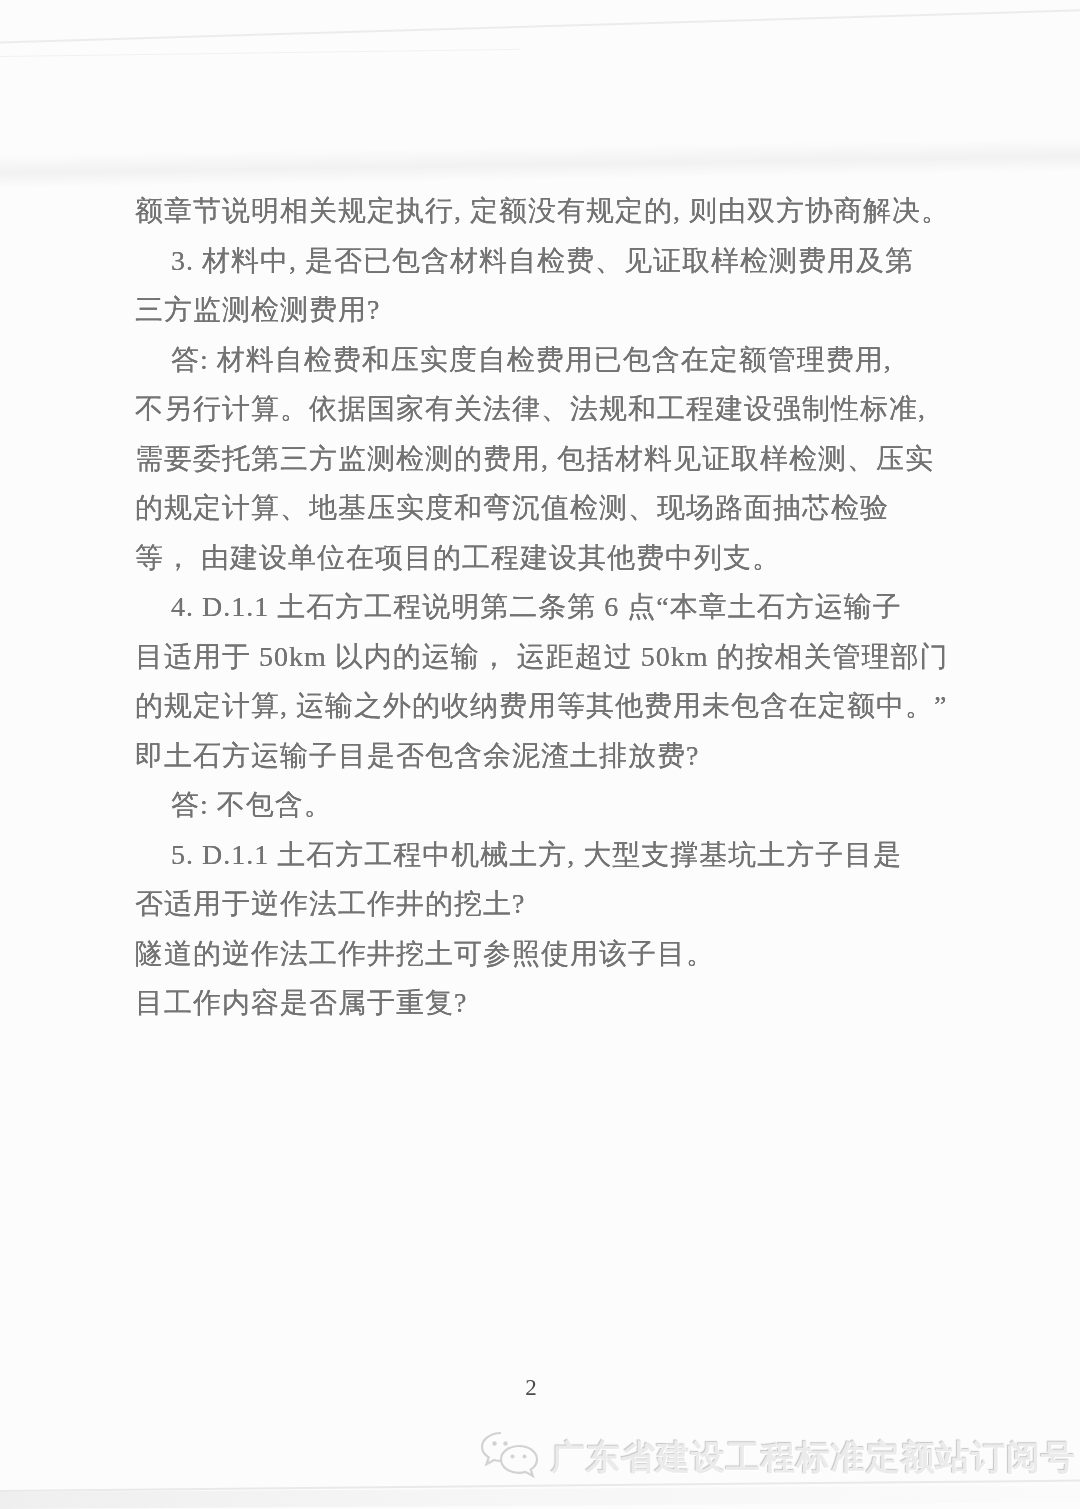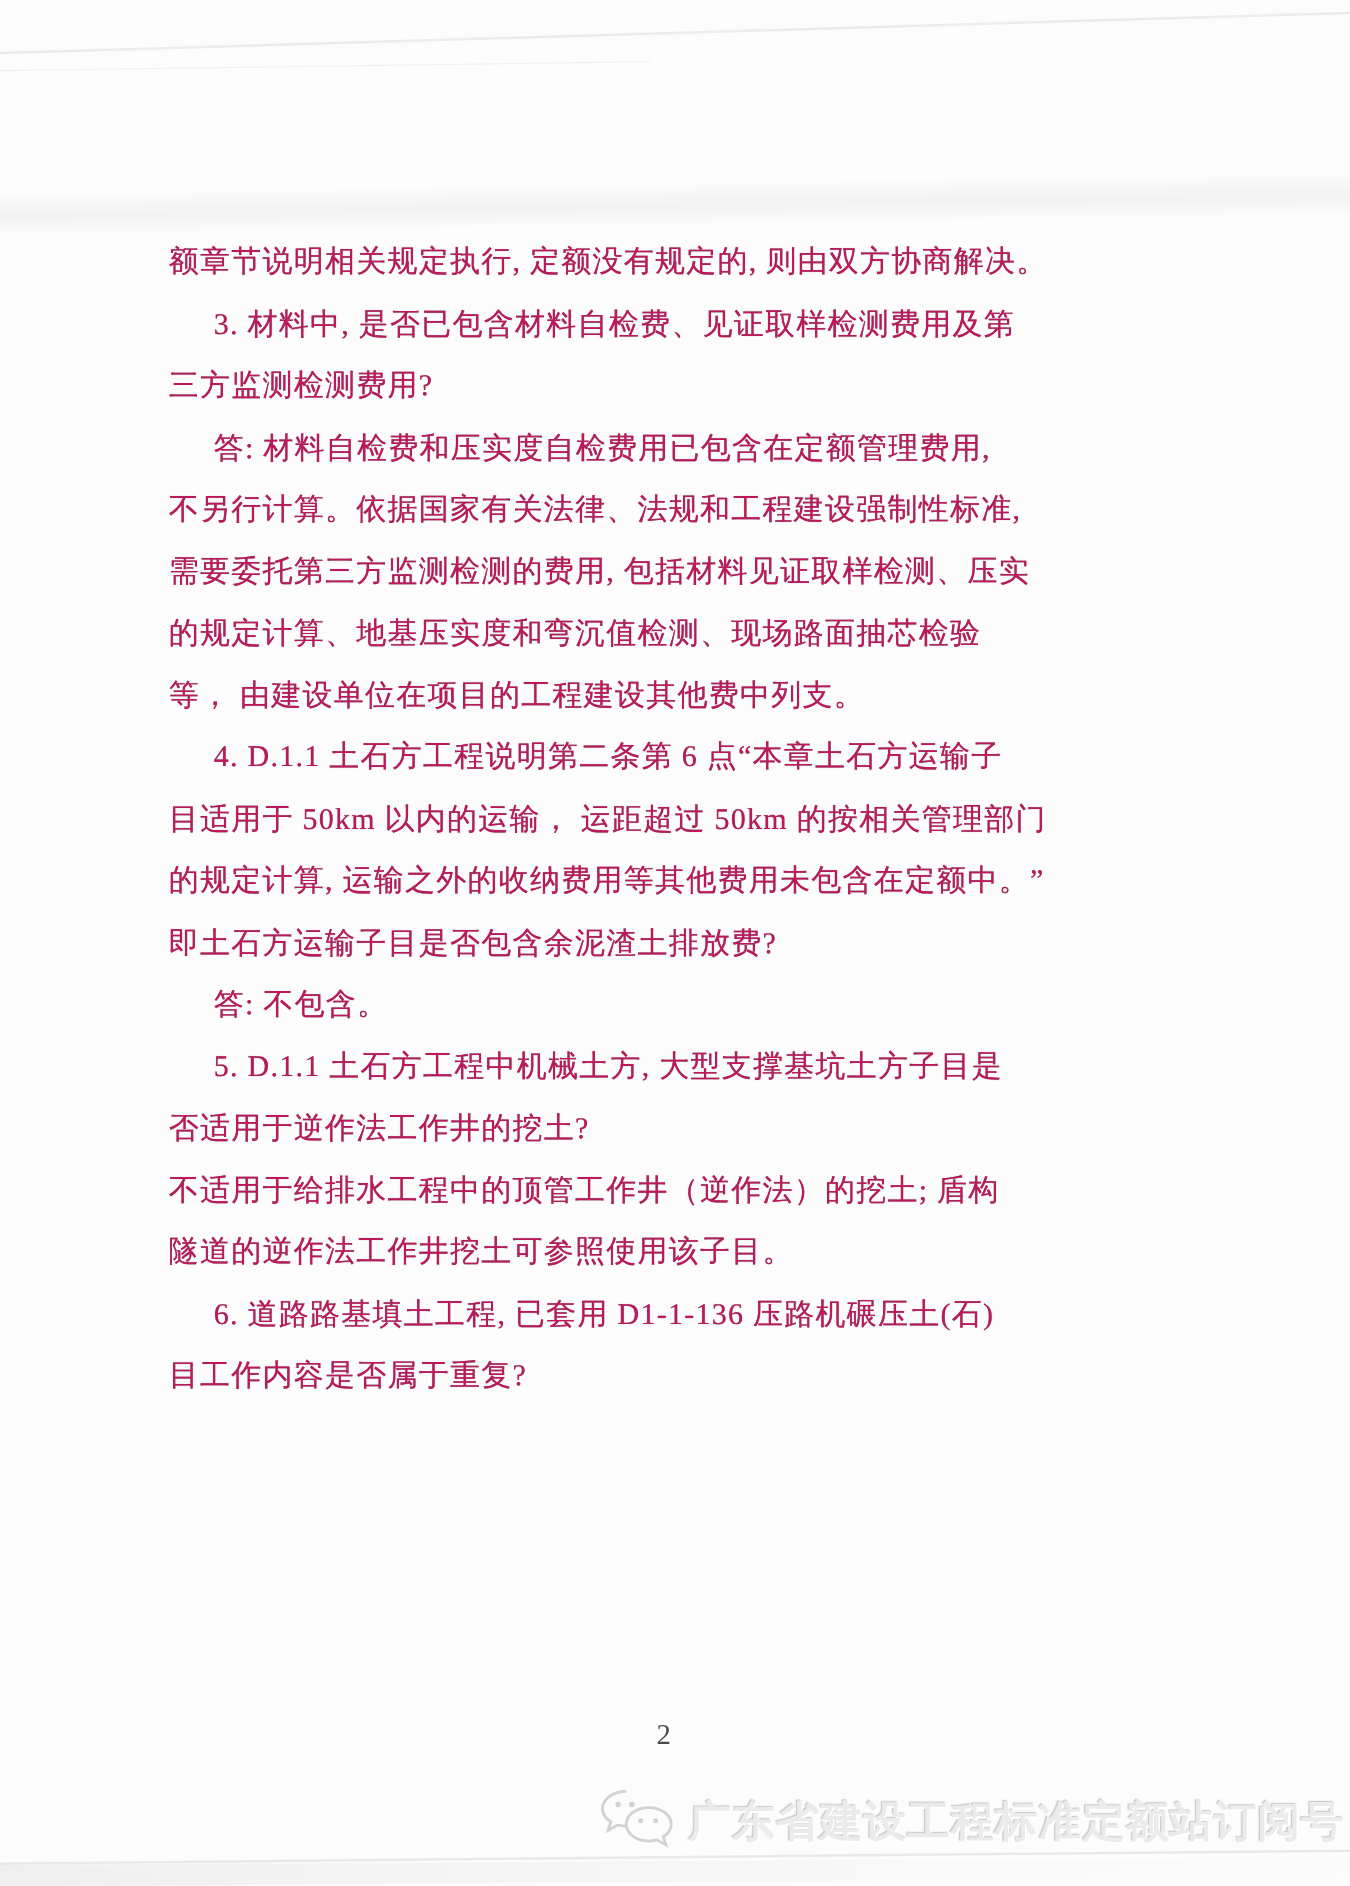--- a/index.html
+++ b/index.html
@@ -66,24 +66,24 @@
     transform-origin: left center;
   }
   
   .content {
     position: absolute;
     left: 135px;
     top: 186px;
     width: 815px;
   }
   .line {
-    font-size: 24px;
+    font-size: 28px;
     line-height: 49.5px;
     letter-spacing: 1px;
-    color: #be185d;
+    color: #737373;
     white-space: nowrap;
     text-shadow: 0 0 0.6px #6a6a6a;
   }
   .line.indent {
     padding-left: 36px;
   }
   .page-number {
     position: absolute;
     top: 1375px;
     left: 0;
@@ -135,23 +135,21 @@
       <div class="line">需要委托第三方监测检测的费用, 包括材料见证取样检测、压实</div>
       <div class="line">的规定计算、地基压实度和弯沉值检测、现场路面抽芯检验</div>
       <div class="line">等， 由建设单位在项目的工程建设其他费中列支。</div>
       <div class="line indent">4. D.1.1 土石方工程说明第二条第 6 点“本章土石方运输子</div>
       <div class="line">目适用于 50km 以内的运输， 运距超过 50km 的按相关管理部门</div>
       <div class="line">的规定计算, 运输之外的收纳费用等其他费用未包含在定额中。”</div>
       <div class="line">即土石方运输子目是否包含余泥渣土排放费?</div>
       <div class="line indent">答: 不包含。</div>
       <div class="line indent">5. D.1.1 土石方工程中机械土方, 大型支撑基坑土方子目是</div>
       <div class="line">否适用于逆作法工作井的挖土?</div>
-      <div class="line">不适用于给排水工程中的顶管工作井（逆作法）的挖土; 盾构</div>
       <div class="line">隧道的逆作法工作井挖土可参照使用该子目。</div>
-      <div class="line indent">6. 道路路基填土工程, 已套用 D1-1-136 压路机碾压土(石)</div>
       <div class="line">目工作内容是否属于重复?</div>
     </div>
 
   <div class="page-number">2</div>
 
   <div class="footer">
     <span class="wicon">
       <svg width="64" height="58" viewBox="0 0 64 58" xmlns="http://www.w3.org/2000/svg">
         <g stroke="#d2d2d2" stroke-width="2.2" fill="#fcfcfc">
           <path d="M22 4 C11.5 4 3 10.2 3 17.8 c0 4.3 2.6 8.1 6.7 10.6 l-2.2 6.8 7.6-4.2 c2.2 .6 4.5 .9 6.9 .9 2 0 3.9-.2 5.7-.7"></path>

